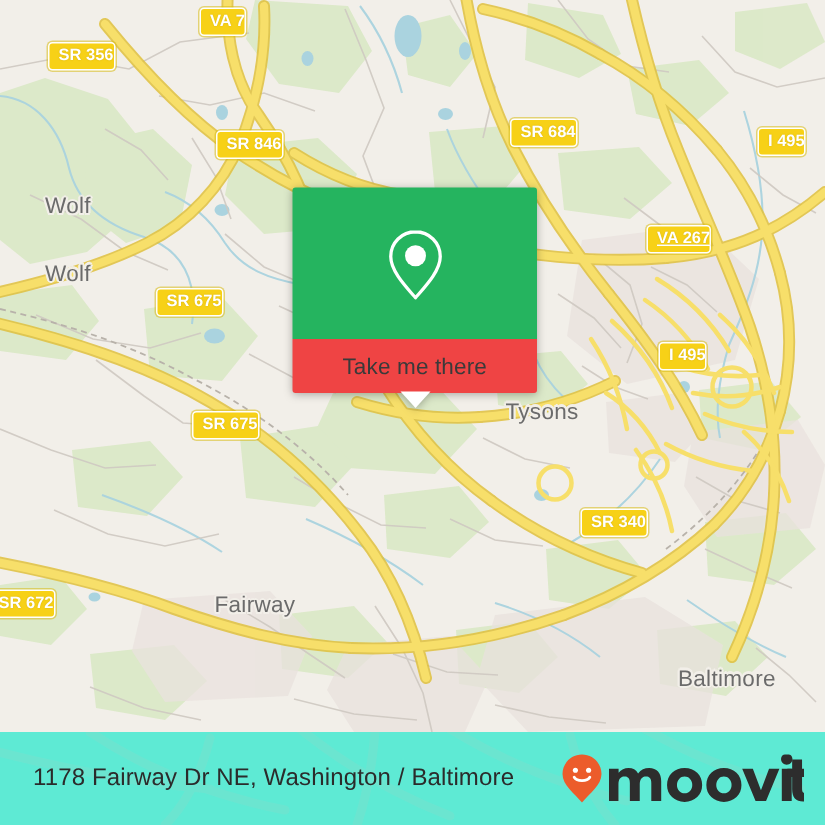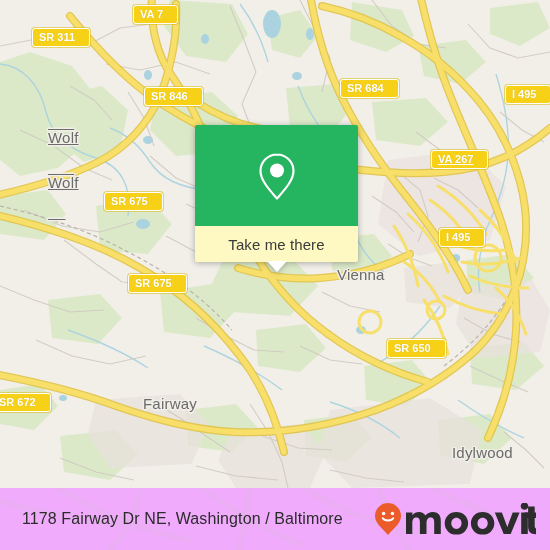--- a/index.html
+++ b/index.html
@@ -57,21 +57,21 @@
   
   .shield {
     position: absolute;
     background: #f7d117;
     border: 1.5px solid #ffffff;
     border-radius: 3px;
     color: #ffffff;
     font-size: 11px;
     font-weight: bold;
     font-family: "Liberation Sans", sans-serif;
-    padding: 2px 14px 3px 6px;
+    padding: 2px 0 3px 6px;
     line-height: 12px;
     white-space: nowrap;
     box-shadow: 0 0 0 1px rgba(215,185,20,.55);
     text-shadow: 0 0 1px rgba(140,110,0,.35);
   }
 
   
   .popup {
     position: absolute;
     left: 195px;
@@ -87,21 +87,21 @@
     align-items: center;
     justify-content: center;
   }
   .popup-pin-icon {
     width: 44px;
     height: 50px;
     display: block;
   }
   .popup-foot {
     height: 36px;
-    background: #fef9c3;
+    background: #ef4444;
     border-radius: 0 0 2px 2px;
     display: flex;
     align-items: center;
     justify-content: center;
   }
   .popup-foot-label {
     color: #3a3a3a;
     font-size: 15px;
     font-family: "Liberation Sans", sans-serif;
     letter-spacing: .1px;
@@ -137,21 +137,21 @@
     white-space: nowrap;
   }
 
   
   .footer {
     position: absolute;
     left: 0;
     top: 488px;
     width: 550px;
     height: 62px;
-    background: #f0abfc;
+    background: #5eead4;
     overflow: hidden;
   }
   .footer-watermark {
     position: absolute;
     left: 0; top: -488px;
     width: 550px;
     height: 550px;
     opacity: .12;
     pointer-events: none;
   }
@@ -374,38 +374,38 @@
           <circle cx="370" cy="322" r="11"></circle>
         </g>
 
         <g stroke="#b8b2aa" stroke-width="1.2" fill="none" stroke-dasharray="4 3">
           <path d="M0,206 C44,216 88,230 128,252 C168,272 204,298 232,330"></path>
           <path d="M444,366 C468,348 490,326 506,300"></path>
         </g>
       </g>
     </svg>
 
-    <div class="place-label" style="left:48px; top:100px;text-decoration:underline;">
+    <div class="place-label" style="left:30px; top:100px;">
       <div>Wolf</div>
       <div>Wolf</div>
     </div>
-    <div class="place-label" style="left:337px; top:267px;">Vienna</div>
+    <div class="place-label" style="left:337px; top:267px;">Tysons</div>
     <div class="place-label" style="left:143px; top:396px;">Fairway</div>
-    <div class="place-label" style="left:452px; top:445px;">Idylwood</div>
+    <div class="place-label" style="left:452px; top:445px;">Baltimore</div>
 
     <div class="shield" style="left:133px; top:5px;">VA 7</div>
-    <div class="shield" style="left:32px;  top:28px;">SR 311</div>
+    <div class="shield" style="left:32px;  top:28px;">SR 356</div>
     <div class="shield" style="left:144px; top:87px;">SR 846</div>
     <div class="shield" style="left:340px; top:79px;">SR 684</div>
     <div class="shield" style="left:505px; top:85px;">I 495</div>
     <div class="shield" style="left:431px; top:150px;text-decoration:underline;">VA 267</div>
     <div class="shield" style="left:104px; top:192px;">SR 675</div>
     <div class="shield" style="left:439px; top:228px;">I 495</div>
     <div class="shield" style="left:128px; top:274px;">SR 675</div>
-    <div class="shield" style="left:387px; top:339px;">SR 650</div>
+    <div class="shield" style="left:387px; top:339px;">SR 340</div>
     <div class="shield" style="left:-8px;  top:393px;">SR 672</div>
 
     <div class="popup">
       <div class="popup-head">
         <svg class="popup-pin-icon" viewBox="0 0 44 50">
           <path d="M22 3.5 C12.9 3.5 5.5 10.9 5.5 20 C5.5 29.5 15 39.5 22 47.5 C29 39.5 38.5 29.5 38.5 20 C38.5 10.9 31.1 3.5 22 3.5 Z" fill="none" stroke="#ffffff" stroke-width="2.2" stroke-linejoin="round"></path>
           <circle cx="22" cy="19.5" r="7" fill="#ffffff"></circle>
         </svg>
       </div>
       <div class="popup-foot">

